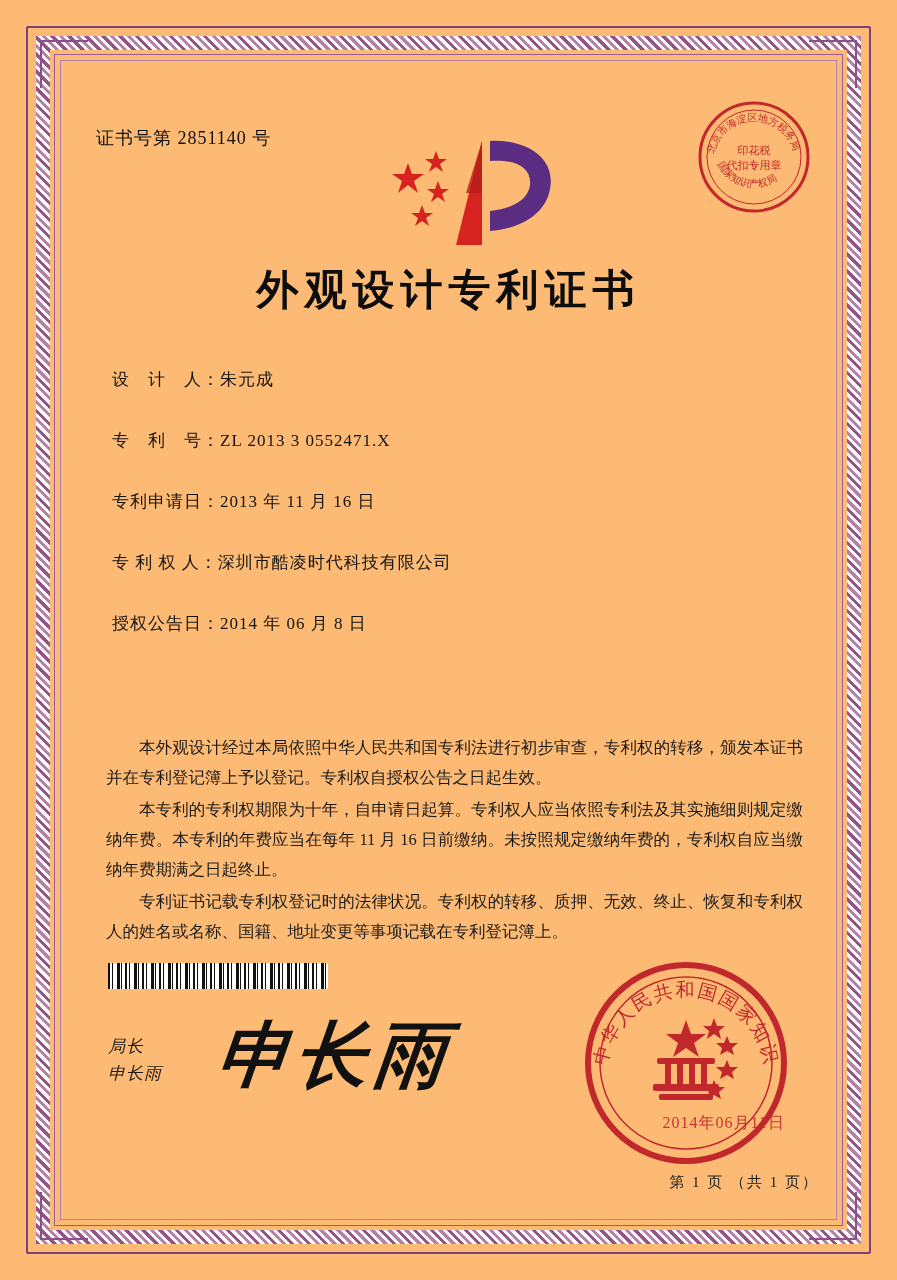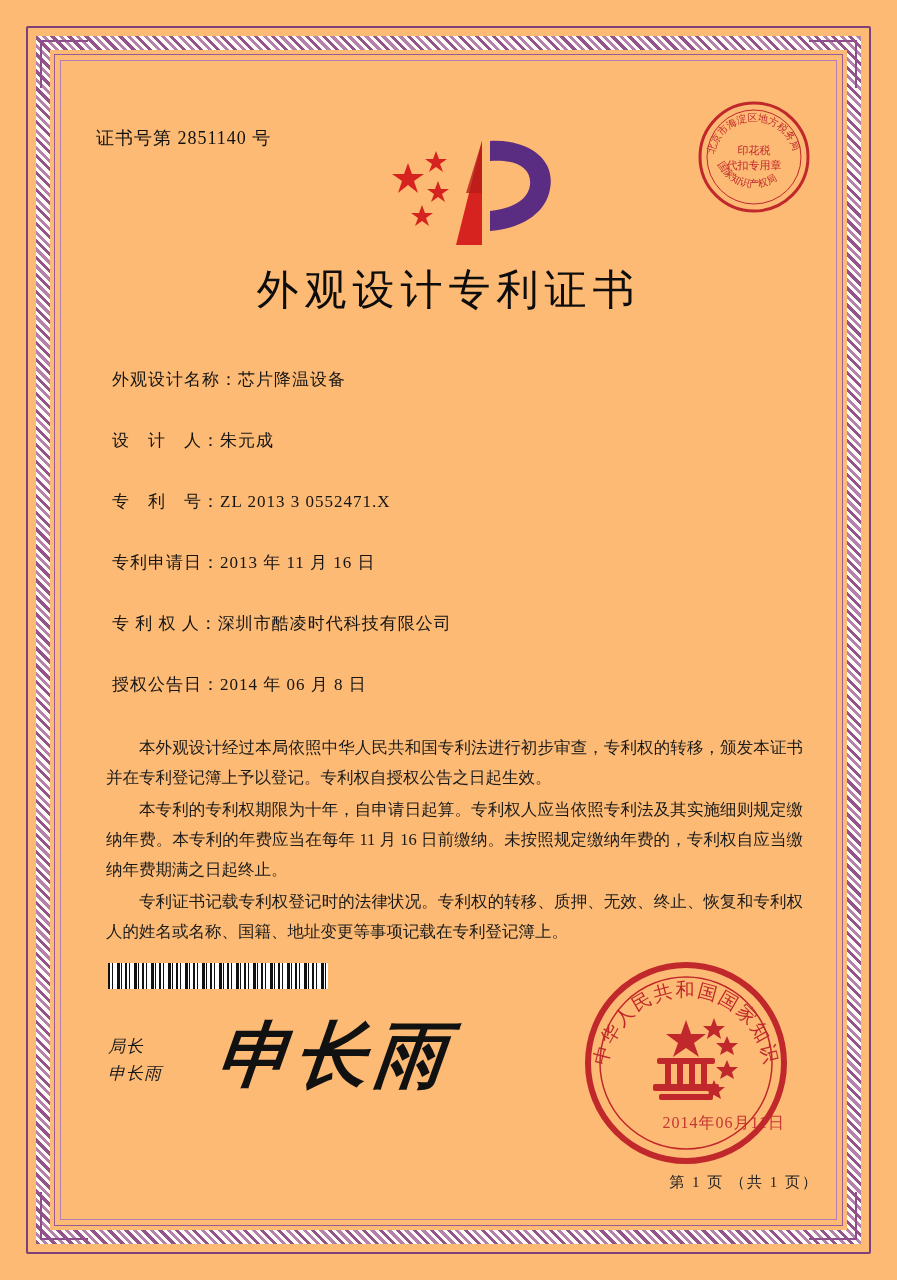--- a/index.html
+++ b/index.html
@@ -94,21 +94,21 @@
   }
 
   
   .title {
     position: absolute;
     top: 184px;
     left: 0;
     right: 0;
     text-align: center;
     font-size: 42px;
-    font-weight: normal;
+    font-weight: bold;
     letter-spacing: 6px;
     color: #0d0d0d;
     font-family: "DejaVu Serif", "Liberation Serif", serif;
   }
 
   
   .fields {
     position: absolute;
     top: 290px;
     left: 34px;
@@ -266,24 +266,20 @@
         </text>
         <text x="59" y="56" font-size="11" fill="#c0282c" text-anchor="middle" font-family="DejaVu Sans, sans-serif">印花税</text>
         <text x="59" y="71" font-size="11" fill="#c0282c" text-anchor="middle" font-family="DejaVu Sans, sans-serif">代扣专用章</text>
       </svg>
     </div>
 
     <div class="title">外观设计专利证书</div>
 
     <div class="fields">
       <div class="field">
-        <span class="f-label">外观设计名称：</span>
-        <span class="f-value">芯片降温设备</span>
-      </div>
-      <div class="field">
         <span class="f-label">设　计　人：</span>
         <span class="f-value">朱元成</span>
       </div>
       <div class="field">
         <span class="f-label">专　利　号：</span>
         <span class="f-value">ZL 2013 3 0552471.X</span>
       </div>
       <div class="field">
         <span class="f-label">专利申请日：</span>
         <span class="f-value">2013 年 11 月 16 日</span>

